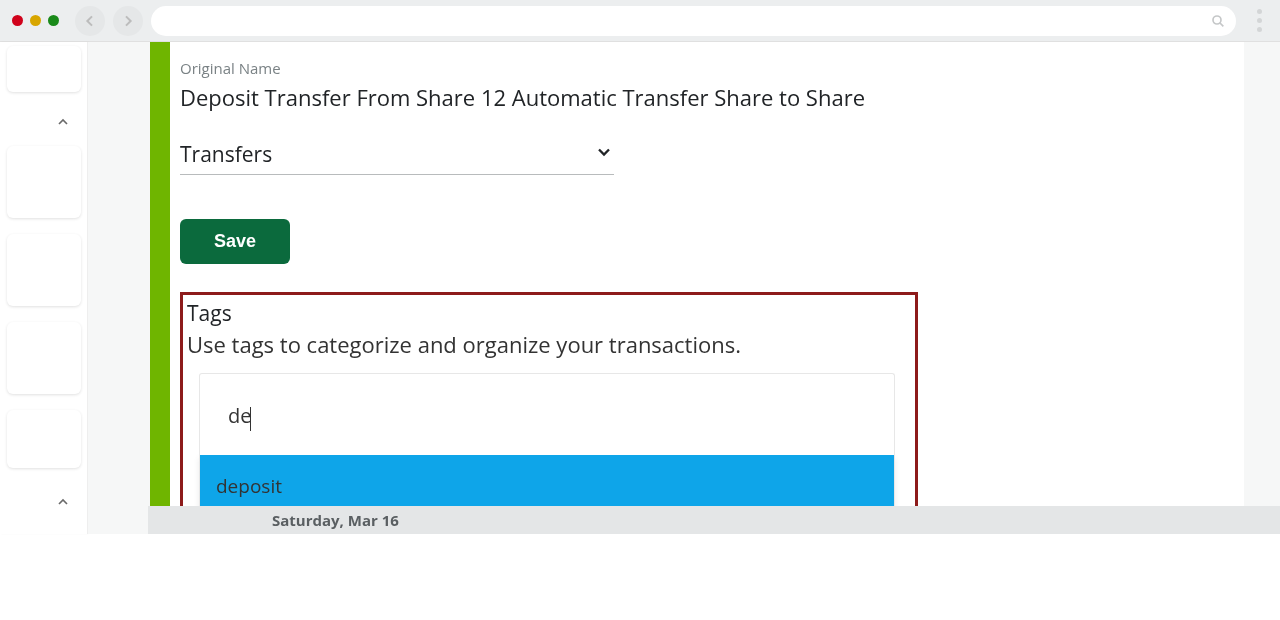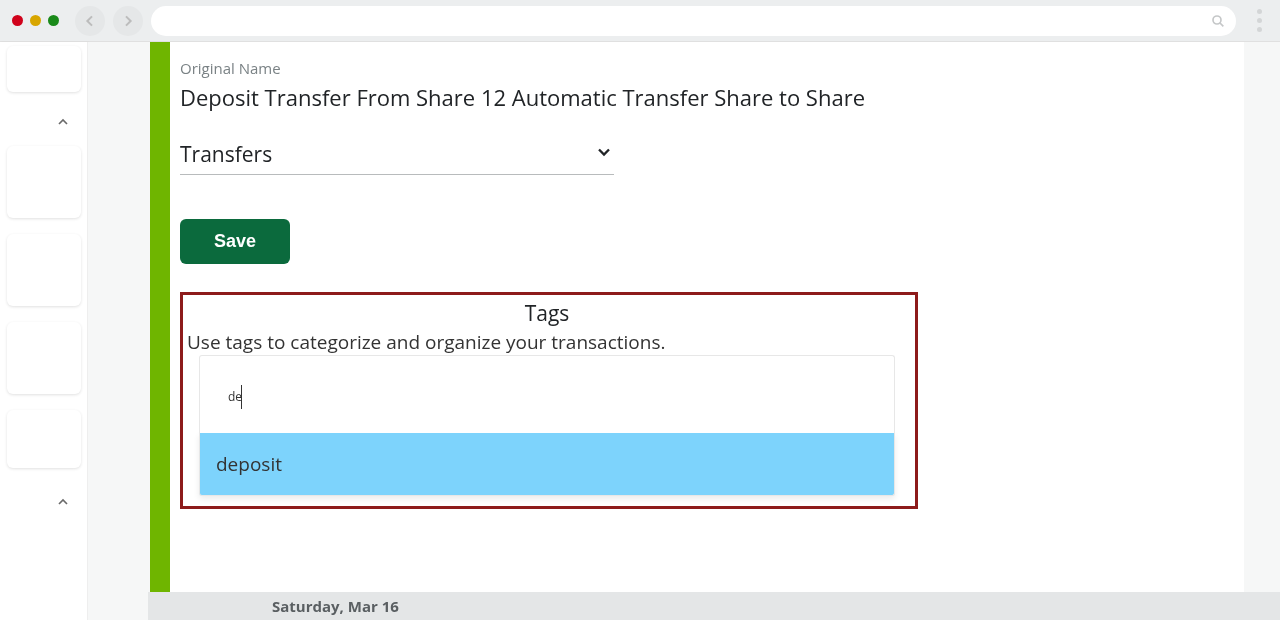--- a/index.html
+++ b/index.html
@@ -29,21 +29,21 @@
   .url {
     flex: 1; height: 30px; background: #fff; border-radius: 15px;
     display: flex; align-items: center; padding: 0 10px; justify-content: flex-end;
     color: #c5c7c8;
   }
   .url svg { width: 16px; height: 16px; }
   .kebab { width: 18px; display: flex; flex-direction: column; align-items: center; gap: 4px; margin-left: 6px; margin-right: 2px;}
   .kebab span { width: 5px; height: 5px; border-radius: 50%; background: #d3d5d6; }
 
   
-  .app { display: flex; height: 578px; }
+  .app { display: flex; height: 492px; }
   .sidebar {
     width: 88px; background: #fff; border-right: 1px solid #eee;
     display: flex; flex-direction: column; align-items: center; padding-top: 4px;
     box-shadow: 1px 0 2px rgba(0,0,0,0.03);
   }
   .thumb {
     width: 74px; height: 72px; background: #fff; border-radius: 6px;
     box-shadow: 0 1px 3px rgba(0,0,0,0.12); margin-bottom: 16px;
   }
   .thumb.short { height: 46px; }
@@ -72,42 +72,42 @@
 
   .savebtn {
     background: #0b6a3d; color: #fff; font-weight: 600; font-size: 18px;
     border: none; border-radius: 6px; padding: 12px 34px; cursor: pointer;
     margin-bottom: 28px;
   }
 
   .tags-hl {
     border: 3px solid #8d1b1b; padding: 4px 8px 10px 4px; max-width: 738px;
   }
-  .tags-title { font-size: 21px; color: #212427; margin-bottom: 2px; text-align: center; }
-  .tags-desc { font-size: 19px; color: #333; }
+  .tags-title { font-size: 21px; color: #212427; margin-bottom: 2px; }
+  .tags-desc { font-size: 22px; color: #333; margin-bottom: 14px; }
 
   .tags-input-wrap {
     border-top: 1px solid #e7e7e7; border-left: 1px solid #e7e7e7; border-right: 1px solid #e7e7e7;
     border-radius: 3px 3px 0 0;
     padding: 28px 14px 24px 28px; margin: 0 12px 0 12px;
     position: relative;
     background: #fff;
   }
   .caret {
     display: inline-block; width: 1px; height: 24px; background: #333;
     vertical-align: middle; margin-left: -1px;
   }
-  .tags-typed { font-size: 12px; color: #333; }
+  .tags-typed { font-size: 20px; color: #333; }
 
   .sugg {
     margin: 0 12px 0 12px; padding: 18px 14px 18px 16px;
     border: 1px solid #e7e7e7; border-top: none;
     border-radius: 0 0 3px 3px;
     box-shadow: 0 3px 6px rgba(0,0,0,0.08);
-    background: #7dd3fc;
+    background: #0ea5e9;
   }
   .sugg-item { font-size: 19px; color: #333; }
 
   .datebar {
     background: #e4e6e7; color: #5a5f62; font-size: 15px; font-weight: 700;
     padding: 8px 12px; margin-left: 62px; margin-right: 0;
     position: absolute; bottom: 0; left: 0; right: 0; height: 28px;
     display: flex; align-items: center;
     margin-left: 60px;
   }

